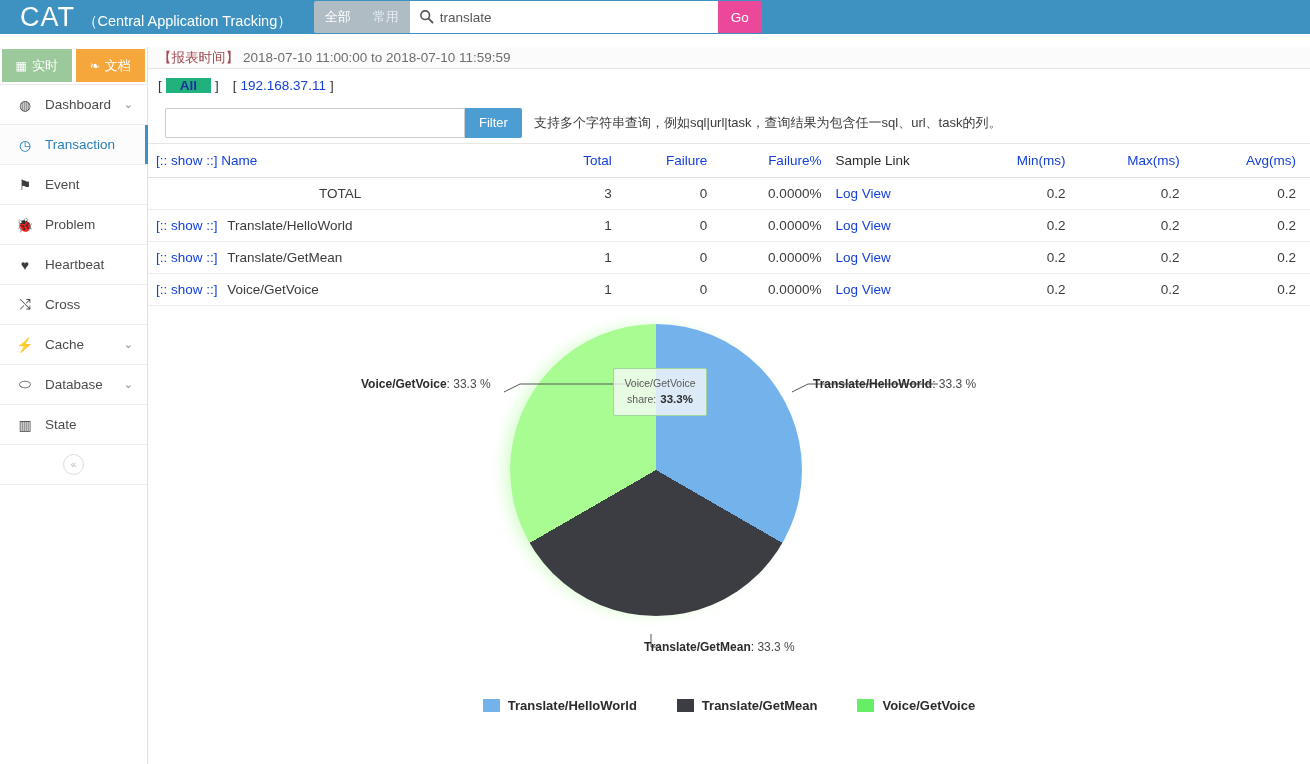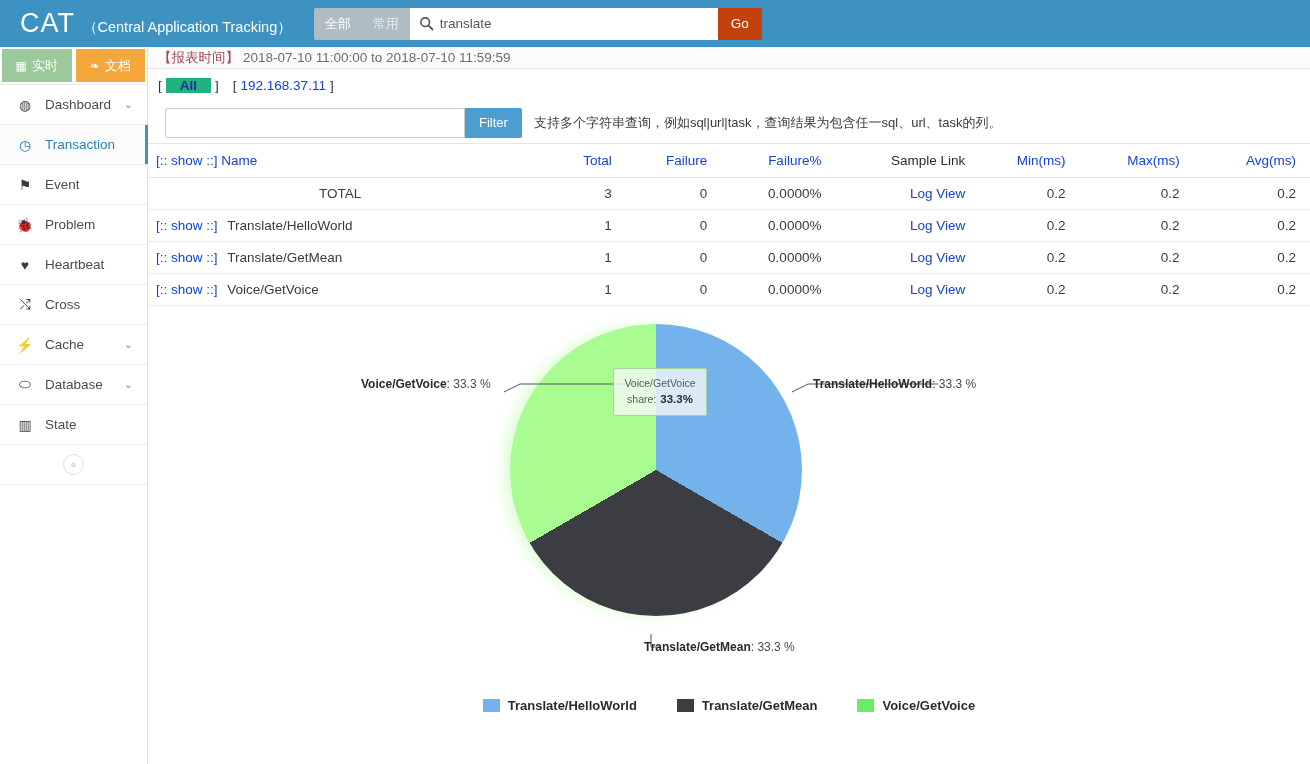--- a/index.html
+++ b/index.html
@@ -6,21 +6,21 @@
   html, body {
     width: 1310px; height: 764px;
     font-family: "Liberation Sans", sans-serif;
     background: #ffffff;
     overflow: hidden;
   }
 
   
   .topbar {
     position: absolute; left: 0; top: 0;
-    width: 1310px; height: 47px;
+    width: 1310px; height: 34px;
     background: #3d92c2;
     display: flex; align-items: center;
   }
   .brand {
     display: flex; align-items: baseline;
     color: #ffffff; margin-left: 20px;
   }
   .brand-cat {
     font-size: 27px; letter-spacing: 1px; font-weight: 400;
   }
@@ -48,21 +48,21 @@
     position: absolute; left: 9px; top: 8px;
     width: 15px; height: 15px;
   }
   .search-input {
     border: 0; outline: 0; width: 100%;
     font-size: 13.5px; color: #555; padding-left: 30px;
     font-family: "Liberation Sans", sans-serif;
     background: transparent;
   }
   .go-btn {
-    background: #c2410c; color: #ffffff;
+    background: #ec4899; color: #ffffff;
     border: 0; width: 44px; font-size: 13.5px;
     cursor: pointer; border-radius: 0 2px 2px 0;
     font-family: "Liberation Sans", sans-serif;
   }
 
   
   .sidebar {
     position: absolute; left: 0; top: 47px;
     width: 148px; height: 717px;
     background: #ffffff;
@@ -173,21 +173,21 @@
     border-bottom: 1px solid #e2e2e2;
     color: #1541d8; white-space: nowrap;
   }
   table.cat-table td {
     padding: 8px 0; border-bottom: 1px solid #ececec;
     color: #3b3b3b; white-space: nowrap;
   }
   .th-name { text-align: left; padding-left: 8px !important; }
   .th-plain { color: #2b2b2b !important; }
   .col-r { text-align: right; padding-right: 14px !important; }
-  .col-c { text-align: right; }
+  .col-c { text-align: left; }
   .show-link { color: #1541d8; cursor: pointer; }
   .name-cell { padding-left: 8px !important; }
   .name-txt { color: #3b3b3b; margin-left: 6px; }
   .total-cell { text-align: center; color: #3b3b3b; }
   .loglink { color: #1541d8; cursor: pointer; }
 
   
   .chart-area {
     position: relative; width: 1162px; height: 440px;
   }

